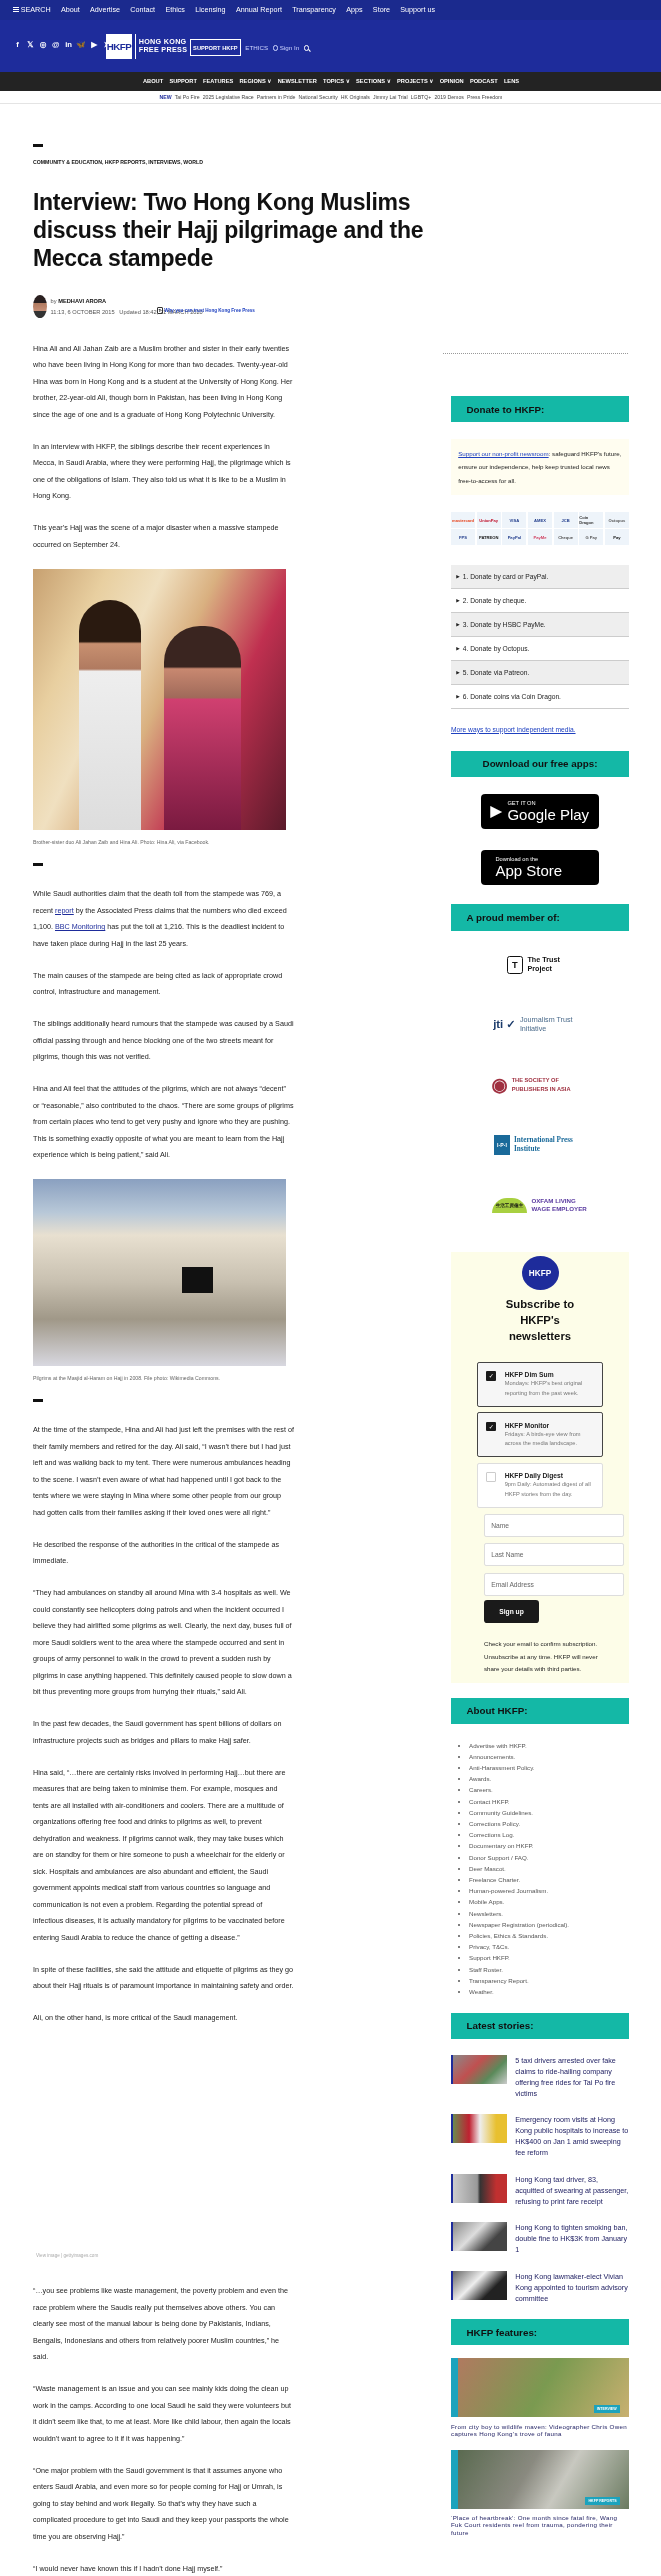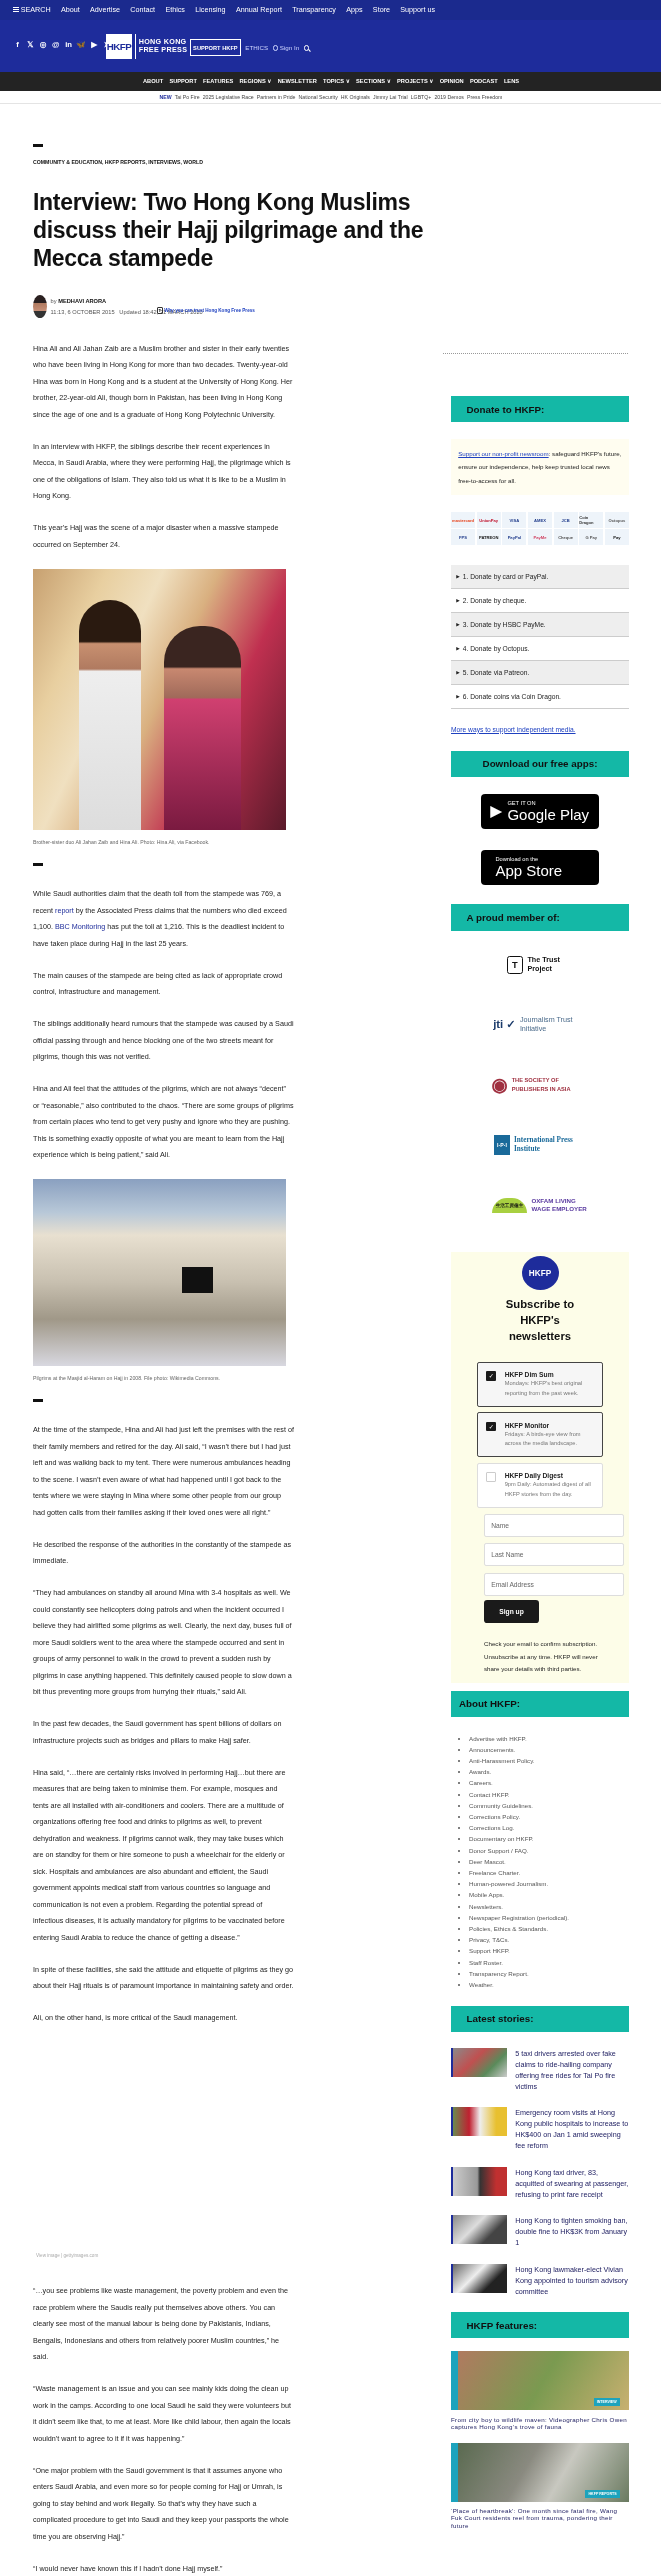--- a/index.html
+++ b/index.html
@@ -44,21 +44,21 @@
   .avatar { width: 14px; height: 23px; border-radius: 50%; background: linear-gradient(#2a2020 35%, #b07a60 36%, #c89078 70%, #333 71%); }
   .by-meta { margin-left: 3.6px; }
   .by-meta .by { font-size: 5.7px; color: #555; }
   .by-meta .by b { color: #111; }
   .by-meta .dates { font-size: 5.7px; color: #555; margin-top: 4.1px; }
   .trust { position: absolute; left: 124px; top: 12.4px; font-size: 4.6px; color: #1e40c0; font-weight: bold; display: flex; align-items: center; gap: 1.5px; }
   .trust .t-ico { width: 5.7px; height: 6.2px; border: 0.5px solid #333; border-radius: 1px; font-size: 4.1px; color: #111; display: flex; align-items: center; justify-content: center; }
 
   .body { margin-top: 23px; width: 261px; font-size: 7.2px; line-height: 16.5px; color: #222; }
   .body p { margin-bottom: 15.5px; }
-  .body a { color: #1e2c9b; }
+  .body a { color: #1e2c9b; text-decoration: underline; }
   .photo { width: 253px; margin-bottom: 4.1px; }
   .photo1 { height: 261px; background: linear-gradient(115deg, #c7a070 0%, #e8cfa0 20%, #f0e0c0 35%, #d9b080 50%, #c03050 70%, #5a1a2a 100%); position: relative; }
   .photo1 .p-a { position: absolute; left: 46px; top: 31px; width: 62px; height: 230px; background: linear-gradient(#2a1a10 18%, #c89070 19%, #b07a60 30%, #eee 31%, #ddd 100%); border-radius: 31px 31px 0 0; }
   .photo1 .p-b { position: absolute; left: 131px; top: 57px; width: 77px; height: 204px; background: linear-gradient(#3a2520 20%, #c88870 21%, #a06a5a 35%, #d04070 36%, #7a1a40 100%); border-radius: 36px 36px 0 0; }
   .photo2 { height: 187px; background: linear-gradient(180deg, #8aa0c0 0%, #b8c8d8 18%, #e8e0d0 30%, #c8c0b0 55%, #a09888 75%, #d8d8e0 100%); position: relative; }
   .photo2 .kaaba { position: absolute; left: 149px; top: 88px; width: 31px; height: 26px; background: #111; }
   .caption { font-size: 5.2px; color: #666; margin-bottom: 12.4px; }
   .getty { height: 206px; }
   .getty-cap { font-size: 4.6px; color: #aaa; padding-left: 3.1px; margin-bottom: 18.5px; }
 
@@ -92,21 +92,21 @@
   .nl-opt { width: 126px; margin: 5.7px auto 0; border: 0.5px solid #444; border-radius: 2.1px; background: #f6f6f6; padding: 8.2px 7.2px 7.2px 8.2px; display: flex; gap: 8.2px; }
   .nl-opt.unchecked { border-color: #ddd; background: #fff; }
   .chk { width: 10.3px; height: 9.8px; background: #1a1a1a; border-radius: 1px; color: #fff; font-size: 6.2px; display: flex; align-items: center; justify-content: center; flex-shrink: 0; }
   .chk.off { background: #fff; border: 0.5px solid #ccc; }
   .nl-opt .o-title { font-size: 6.7px; font-weight: bold; color: #222; }
   .nl-opt .o-desc { font-size: 5.7px; color: #777; line-height: 9.8px; margin-top: 1px; }
   .nl-input { width: 140px; height: 23px; margin: 6.2px 0 0 33px; border: 0.5px solid #ddd; border-radius: 2.1px; background: #fff; padding-left: 6.2px; font-size: 6.7px; color: #666; display: flex; align-items: center; }
   .signup { width: 55px; height: 23px; background: #1a1a1a; color: #fff; border-radius: 3.1px; font-size: 6.7px; font-weight: bold; margin: 4.1px 0 0 33px; display: flex; align-items: center; justify-content: center; }
   .nl-note { margin: 15.5px 0 0 33px; font-size: 6.2px; line-height: 12.4px; color: #222; width: 129px; }
 
-  .about-head { margin-top: 8px; padding-left: 8px; }
+  .about-head { margin-top: 15px; }
   .about-list { margin-top: 15.5px; padding-left: 18px; font-size: 6.2px; color: #555; line-height: 11.2px; }
   .latest-head { margin-top: 15.5px; }
   .story { display: flex; gap: 8.2px; margin-top: 15.5px; }
   .story .thumb { width: 56px; height: 29px; flex-shrink: 0; background: linear-gradient(135deg, #8a8a8a, #c05050 40%, #5a8a5a 70%, #ccc); border-left: 2.6px solid #1e2c9b; }
   .story .s-title { font-size: 7.2px; color: #1a1a5e; line-height: 11px; }
   .features-head { margin-top: 15.5px; }
   .feature { margin-top: 13px; }
   .feature .f-img { height: 59px; position: relative; border-left: 7.7px solid #1ca3bd; background: linear-gradient(120deg, #b07a60, #7a9a50 50%, #c8b070); }
   .feature .f-img .tag { position: absolute; right: 9.3px; bottom: 4.1px; background: #1ca3bd; color: #fff; font-size: 3.6px; font-weight: bold; padding: 2.1px 3.1px; }
   .feature .f-title { font-size: 6.2px; color: #1a1a5e; line-height: 7.2px; margin-top: 5.2px; letter-spacing: 0.3px; }
@@ -225,21 +225,21 @@
     <p>The siblings additionally heard rumours that the stampede was caused by a Saudi official passing through and hence blocking one of the two streets meant for pilgrims, though this was not verified.</p>
     <p>Hina and Ali feel that the attitudes of the pilgrims, which are not always “decent” or “reasonable,” also contributed to the chaos. “There are some groups of pilgrims from certain places who tend to get very pushy and ignore who they are pushing. This is something exactly opposite of what you are meant to learn from the Hajj experience which is being patient,” said Ali.</p>
 
     <div class="photo photo2">
       <div class="kaaba"></div>
     </div>
     <div class="caption">Pilgrims at the Masjid al-Haram on Hajj in 2008. File photo: Wikimedia Commons.</div>
     <div class="dash" style="margin-bottom:20.6px"></div>
 
     <p>At the time of the stampede, Hina and Ali had just left the premises with the rest of their family members and retired for the day. Ali said, “I wasn’t there but I had just left and was walking back to my tent. There were numerous ambulances heading to the scene. I wasn’t even aware of what had happened until I got back to the tents where we were staying in Mina where some other people from our group had gotten calls from their families asking if their loved ones were all right.”</p>
-    <p>He described the response of the authorities in the constantly of the stampede as immediate.</p>
+    <p>He described the response of the authorities in the critical of the stampede as immediate.</p>
     <p>“They had ambulances on standby all around Mina with 3-4 hospitals as well. We could constantly see helicopters doing patrols and when the incident occurred I believe they had airlifted some pilgrims as well. Clearly, the next day, buses full of more Saudi soldiers went to the area where the stampede occurred and sent in groups of army personnel to walk in the crowd to prevent a sudden rush by pilgrims in case anything happened. This definitely caused people to slow down a bit thus preventing more groups from hurrying their rituals,” said Ali.</p>
     <p>In the past few decades, the Saudi government has spent billions of dollars on infrastructure projects such as bridges and pillars to make Hajj safer.</p>
     <p>Hina said, “…there are certainly risks involved in performing Hajj…but there are measures that are being taken to minimise them. For example, mosques and tents are all installed with air-conditioners and coolers. There are a multitude of organizations offering free food and drinks to pilgrims as well, to prevent dehydration and weakness. If pilgrims cannot walk, they may take buses which are on standby for them or hire someone to push a wheelchair for the elderly or sick. Hospitals and ambulances are also abundant and efficient, the Saudi government appoints medical staff from various countries so language and communication is not even a problem. Regarding the potential spread of infectious diseases, it is actually mandatory for pilgrims to be vaccinated before entering Saudi Arabia to reduce the chance of getting a disease.”</p>
     <p>In spite of these facilities, she said the attitude and etiquette of pilgrims as they go about their Hajj rituals is of paramount importance in maintaining safety and order.</p>
     <p>Ali, on the other hand, is more critical of the Saudi management.</p>
 
     <div class="getty"></div>
     <div class="getty-cap">View image | gettyimages.com</div>
 
     <p>“…you see problems like waste management, the poverty problem and even the race problem where the Saudis really put themselves above others. You can clearly see most of the manual labour is being done by Pakistanis, Indians, Bengalis, Indonesians and others from relatively poorer Muslim countries,” he said.</p>

